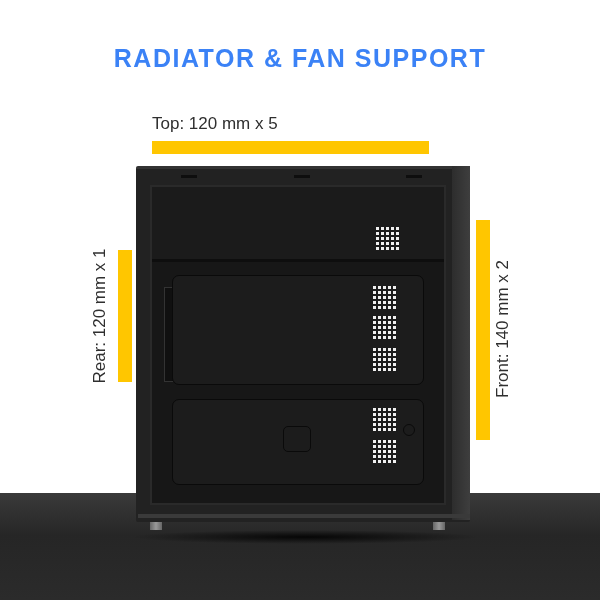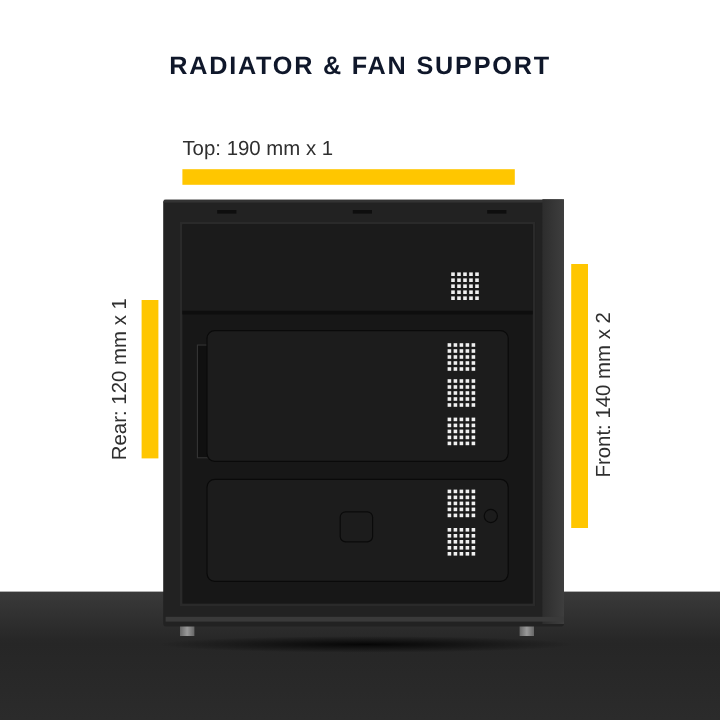--- a/index.html
+++ b/index.html
@@ -1,18 +1,18 @@
 <!DOCTYPE html>
 <html><head>
 <meta charset="utf-8">
 <style>
   *{margin:0;padding:0;box-sizing:border-box;}
   body{width:600px;height:600px;overflow:hidden;background:#fff;font-family:"Liberation Sans",sans-serif;position:relative;}
   .floor{position:absolute;left:0;top:493px;width:600px;height:107px;background:linear-gradient(#3a3a3a,#262626 40%,#2b2b2b);}
-  .title{position:absolute;top:44px;left:0;width:600px;text-align:center;font-size:21px;font-weight:bold;letter-spacing:1.5px;color:#0f172a;}
+  .title{position:absolute;top:44px;left:0;width:600px;text-align:center;font-size:25px;font-weight:bold;letter-spacing:1.5px;color:#3b82f6;}
   .label{position:absolute;font-size:17px;color:#2f2f2f;white-space:nowrap;}
   .bar{position:absolute;background:#ffc600;}
   .top-label{left:152px;top:114px;}
   .top-bar{left:152px;top:141px;width:277px;height:13px;}
   .rear-bar{left:118px;top:250px;width:14px;height:132px;}
   .front-bar{left:476px;top:220px;width:14px;height:220px;}
   .rear-label{left:100px;top:316px;transform:translate(-50%,-50%) rotate(-90deg);}
   .front-label{left:503px;top:329px;transform:translate(-50%,-50%) rotate(-90deg);}
   .shadow{position:absolute;left:130px;top:530px;width:350px;height:14px;background:radial-gradient(ellipse at center,rgba(0,0,0,.85),rgba(0,0,0,0) 70%);}
   .case{position:absolute;left:136px;top:166px;width:334px;height:356px;background:#222;border-radius:2px;border-top:3px solid #333;}
@@ -32,21 +32,21 @@
   .baseline{position:absolute;left:138px;top:514px;width:332px;height:4px;background:#3a3a3a;}
   .tab{position:absolute;top:6px;width:16px;height:3px;background:#0e0e0e;}
 </style>
 </head>
 <body>
 
 <div class="floor"></div>
 
 <div class="title">RADIATOR &amp; FAN SUPPORT</div>
 
-<div class="label top-label">Top: 190 mm x 1</div>
+<div class="label top-label">Top: 120 mm x 5</div>
 <div class="bar top-bar"></div>
 
 <div class="bar rear-bar"></div>
 <div class="label rear-label">Rear: 120 mm x 1</div>
 
 <div class="bar front-bar"></div>
 <div class="label front-label">Front: 140 mm x 2</div>
 
 <div class="shadow"></div>
 <div class="foot foot-l"></div>

